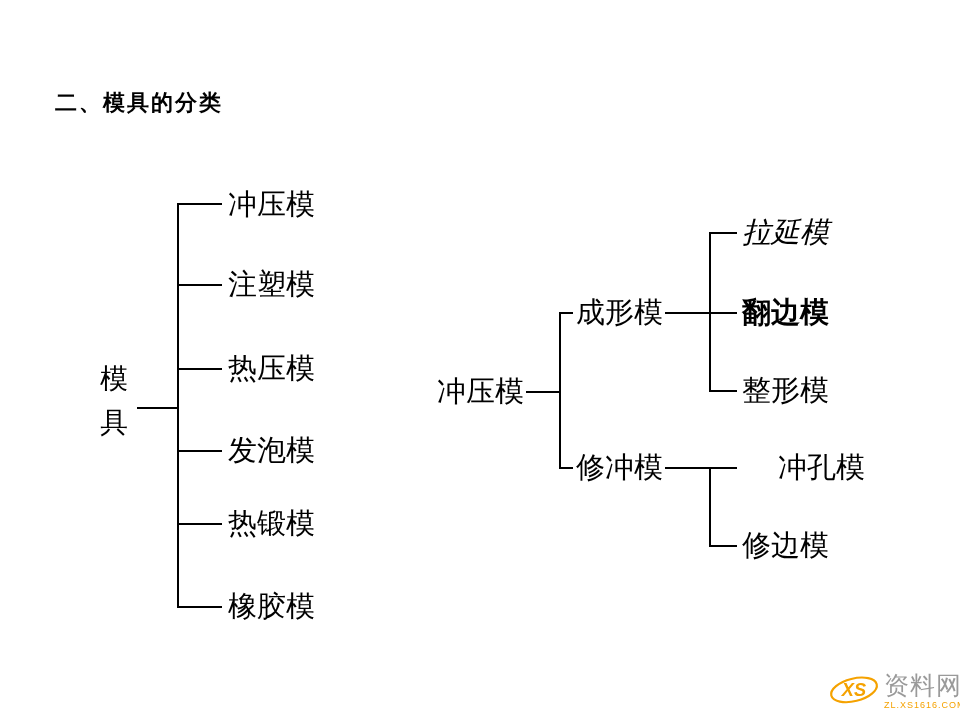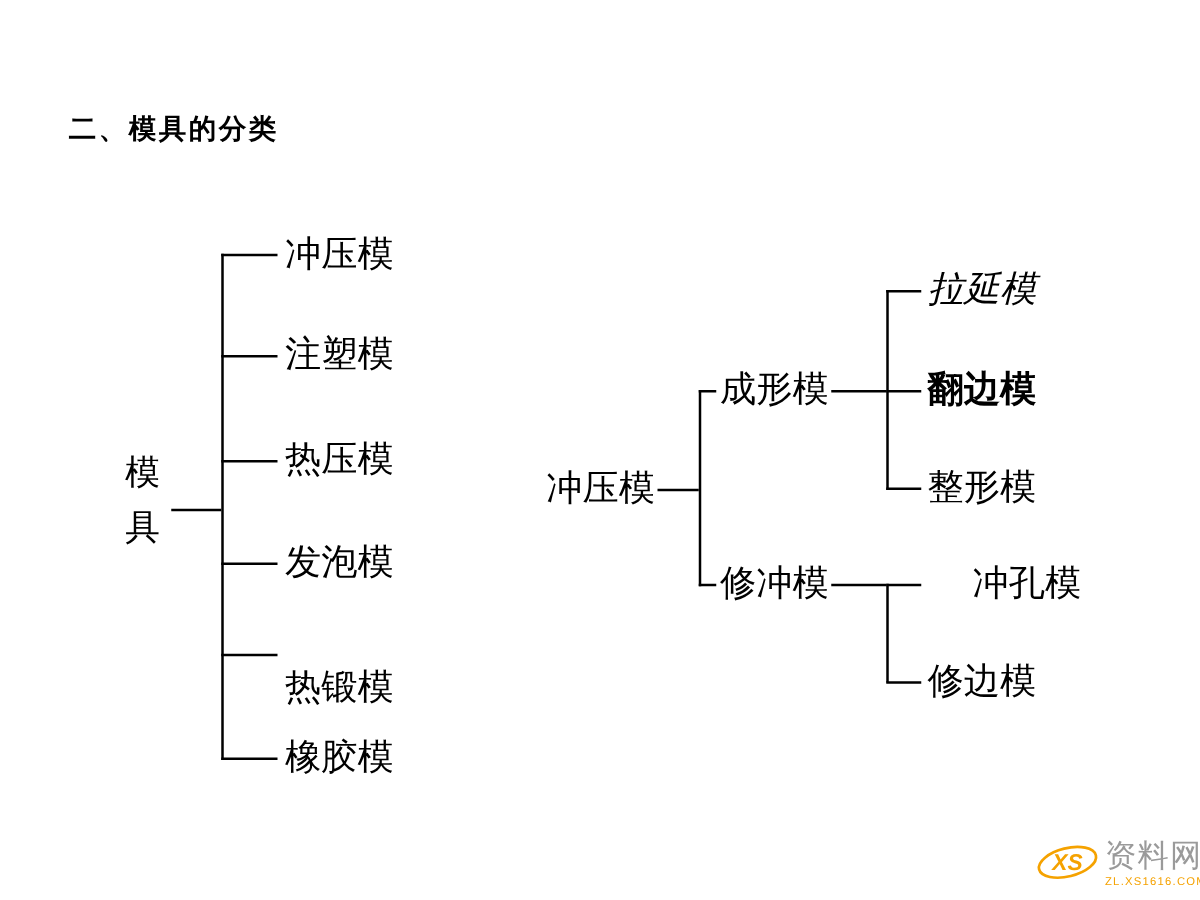--- a/index.html
+++ b/index.html
@@ -102,21 +102,21 @@
   <div class="hline" style="left:177px; top:284px; width:45px;"></div>
   <div class="hline" style="left:177px; top:368px; width:45px;"></div>
   <div class="hline" style="left:177px; top:450px; width:45px;"></div>
   <div class="hline" style="left:177px; top:523px; width:45px;"></div>
   <div class="hline" style="left:177px; top:606px; width:45px;"></div>
 
   <div class="node" style="left:228px; top:190px;">冲压模</div>
   <div class="node" style="left:228px; top:270px;">注塑模</div>
   <div class="node" style="left:228px; top:354px;">热压模</div>
   <div class="node" style="left:228px; top:436px;">发泡模</div>
-  <div class="node" style="left:228px; top:509px;margin-top:27px;">热锻模</div>
+  <div class="node" style="left:228px; top:509px;">热锻模</div>
   <div class="node" style="left:228px; top:592px;font-family:Liberation Serif, serif;">橡胶模</div>
 
   <div class="node" style="left:437px; top:377px;">冲压模</div>
   <div class="hline" style="left:526px; top:391px; width:33px;"></div>
 
   <div class="vline" style="left:559px; top:312px; height:157px;"></div>
 
   <div class="hline" style="left:559px; top:312px; width:14px;"></div>
   <div class="node" style="left:576px; top:298px;text-align:center;">成形模</div>
   <div class="hline" style="left:665px; top:312px; width:44px;"></div>

